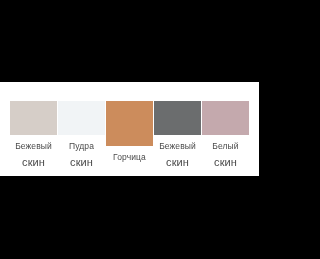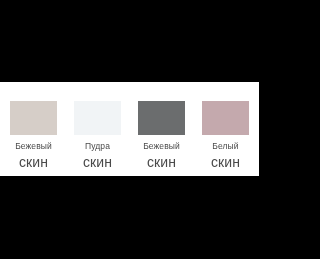--- a/index.html
+++ b/index.html
@@ -56,21 +56,21 @@
     margin-top: 6px;
     font-size: 8.5px;
     line-height: 11px;
     color: #4a4a4a;
     text-align: center;
     white-space: nowrap;
     letter-spacing: 0.1px;
   }
   .swatch-sublabel {
     margin-top: 5px;
-    font-size: 14px;
+    font-size: 11px;
     line-height: 11px;
     color: #4a4a4a;
     text-align: center;
     white-space: nowrap;
     letter-spacing: 0.1px;
   }
   .swatch-sublabel.is-empty {
     visibility: hidden;
   }
   #letterbox-top, #letterbox-bottom {
@@ -95,20 +95,25 @@
         <span class="swatch-label">Бежевый</span>
         <span class="swatch-sublabel">скин</span>
       </div>
 
       <div class="swatch-cell">
         <span class="swatch-chip" style="background: rgb(241, 244, 246);"></span>
         <span class="swatch-label">Пудра</span>
         <span class="swatch-sublabel">скин</span>
       </div>
 
+      <div class="swatch-cell">
+        <span class="swatch-chip" style="background: rgb(204, 140, 92);"></span>
+        <span class="swatch-label">Горчица</span>
+        <span class="swatch-sublabel is-empty"></span>
+      </div>
 
       <div class="swatch-cell">
         <span class="swatch-chip" style="background: rgb(107, 109, 110);"></span>
         <span class="swatch-label">Бежевый</span>
         <span class="swatch-sublabel">скин</span>
       </div>
 
       <div class="swatch-cell">
         <span class="swatch-chip" style="background: rgb(196, 169, 173);"></span>
         <span class="swatch-label">Белый</span>

